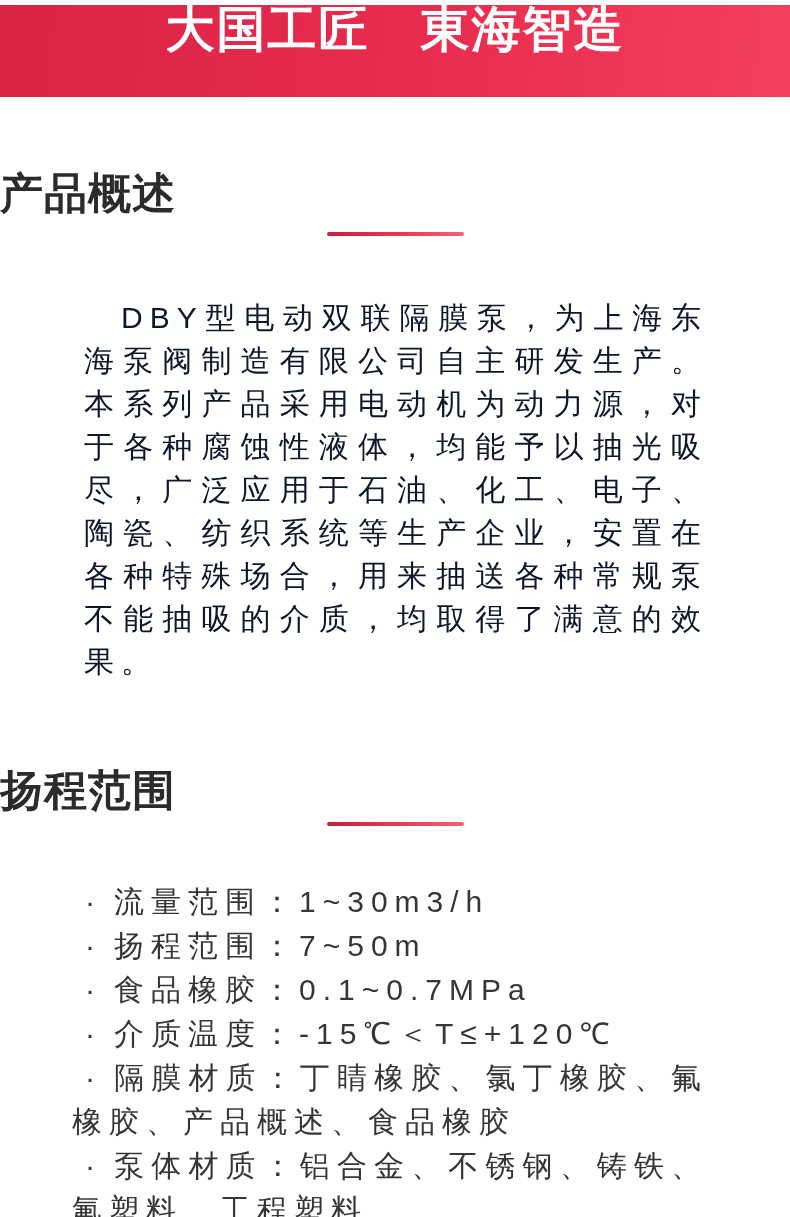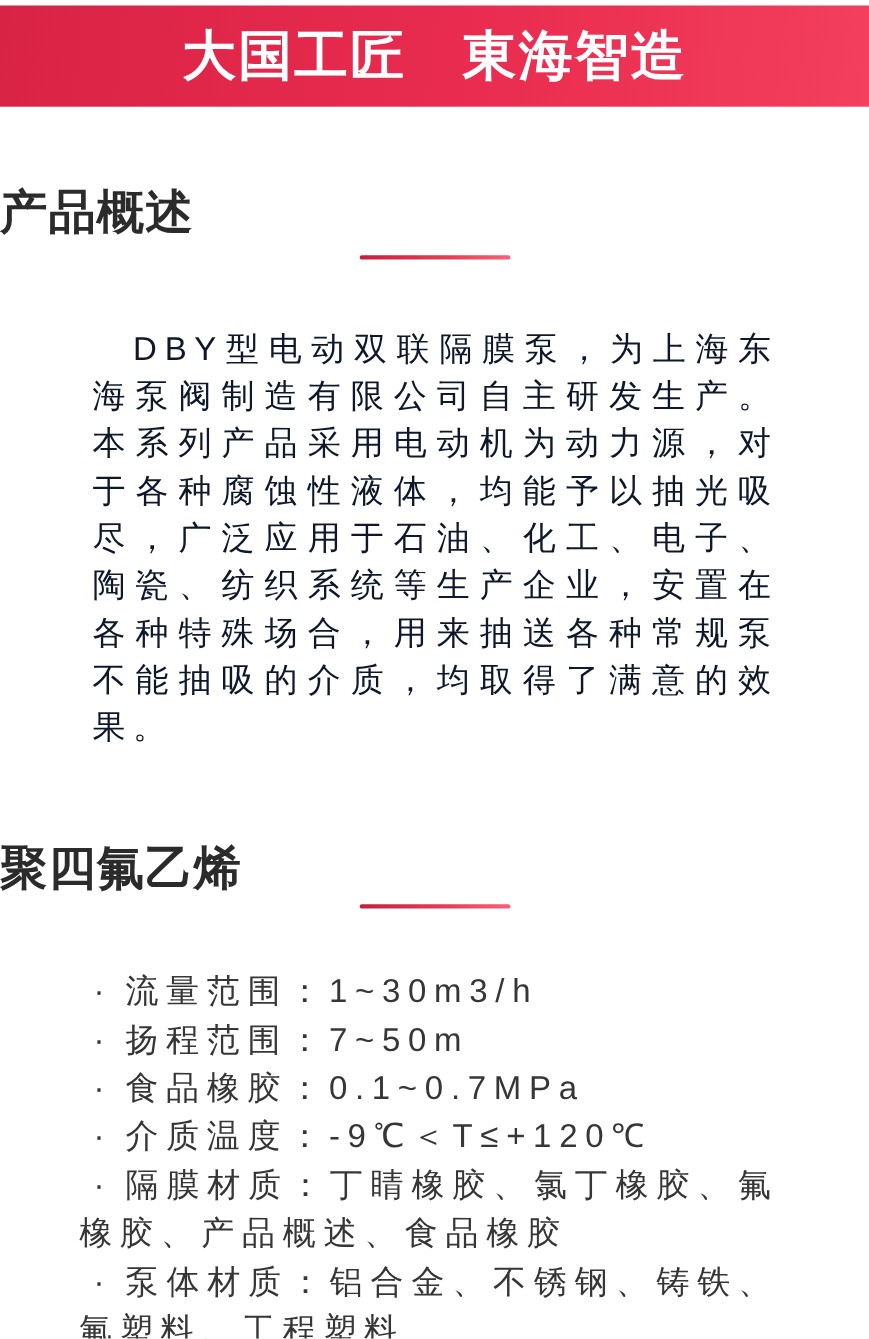--- a/index.html
+++ b/index.html
@@ -11,21 +11,20 @@
     background: #ffffff;
     overflow: hidden;
     font-family: "Liberation Sans", sans-serif;
     color: #363636;
   }
   .banner {
     margin-top: 5px;
     height: 92px;
     background: linear-gradient(97deg, #d92345 0%, #e92c4f 55%, #f43f5e 100%);
     display: flex;
-    align-items: center;
     justify-content: center;
   }
   .banner-title {
     margin: 0;
     color: #ffffff;
     font-size: 49px;
     line-height: 49px;
     font-weight: 800;
     letter-spacing: 2px;
     white-space: pre;
@@ -83,35 +82,35 @@
     <h1 class="banner-title">大国工匠　東海智造</h1>
   </header>
 
   <section>
     <h2 class="sec-title">产品概述</h2>
     <div class="divider"></div>
     <p class="overview-para">DBY型电动双联隔膜泵，为上海东海泵阀制造有限公司自主研发生产。本系列产品采用电动机为动力源，对于各种腐蚀性液体，均能予以抽光吸尽，广泛应用于石油、化工、电子、陶瓷、纺织系统等生产企业，安置在各种特殊场合，用来抽送各种常规泵不能抽吸的介质，均取得了满意的效果。</p>
   </section>
 
   <section>
-    <h2 class="sec-title cond">聚四氟乙烯</h2>
+    <h2 class="sec-title cond">扬程范围</h2>
     <div class="divider cond"></div>
 
     <ul class="cond-list">
       <li>
         <span class="bullet-marker">·</span><span>流量范围：1~30m3/h</span>
       </li>
       <li>
         <span class="bullet-marker">·</span><span>扬程范围：7~50m</span>
       </li>
       <li>
         <span class="bullet-marker">·</span><span>食品橡胶：0.1~0.7MPa</span>
       </li>
       <li>
-        <span class="bullet-marker">·</span><span>介质温度：-9℃＜T≤+120℃</span>
+        <span class="bullet-marker">·</span><span>介质温度：-15℃＜T≤+120℃</span>
       </li>
       <li>
         <span class="bullet-marker">·</span><span>隔膜材质：丁睛橡胶、氯丁橡胶、氟橡胶、产品概述、食品橡胶</span>
       </li>
       <li>
         <span class="bullet-marker">·</span><span>泵体材质：铝合金、不锈钢、铸铁、氟塑料、工程塑料</span>
       </li>
     </ul>
   </section>
 

